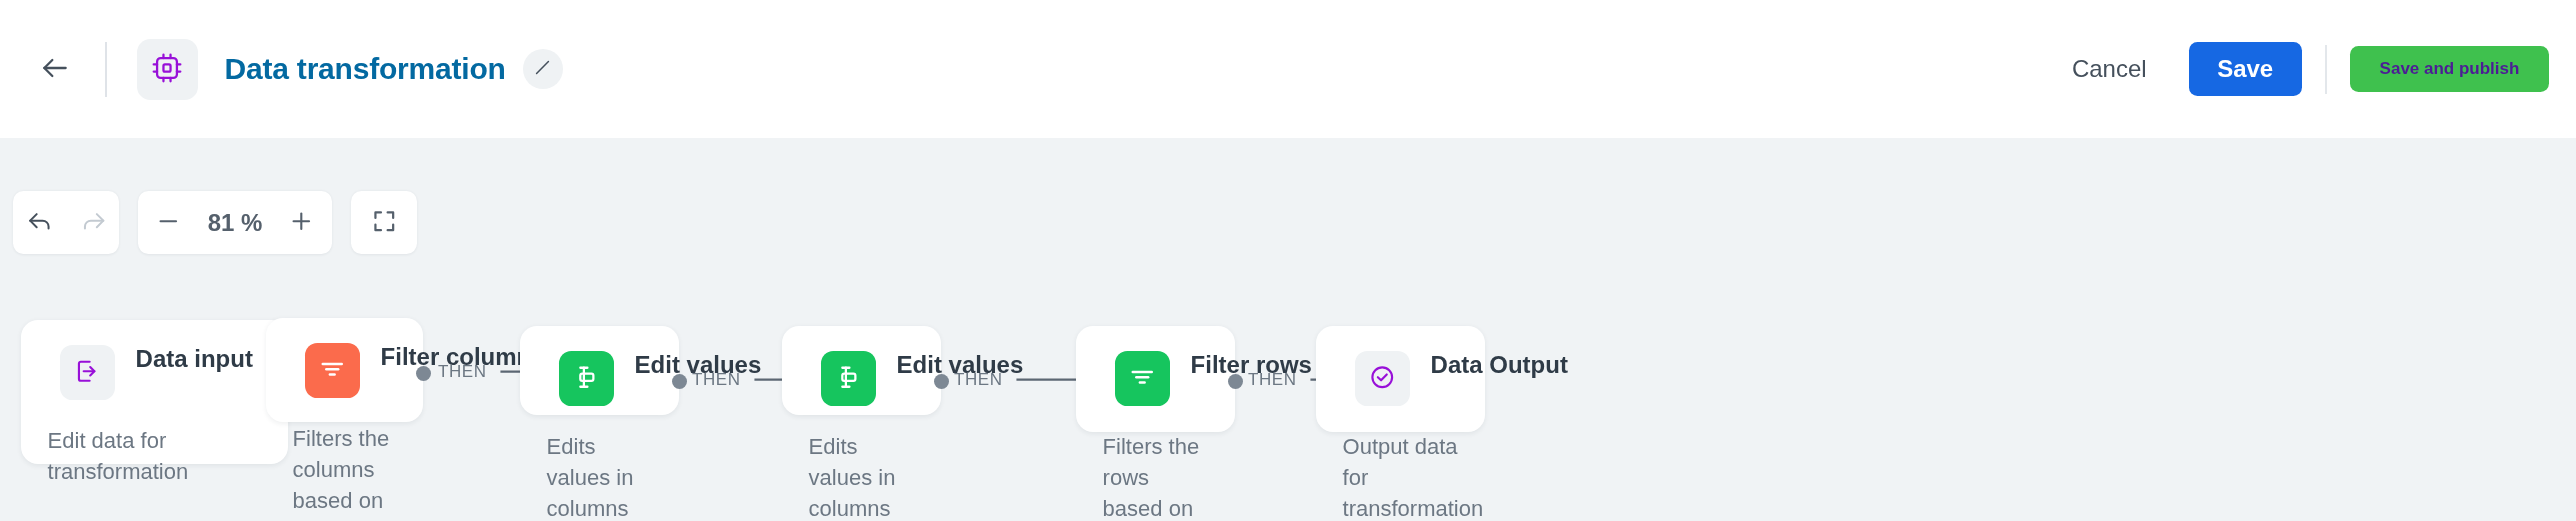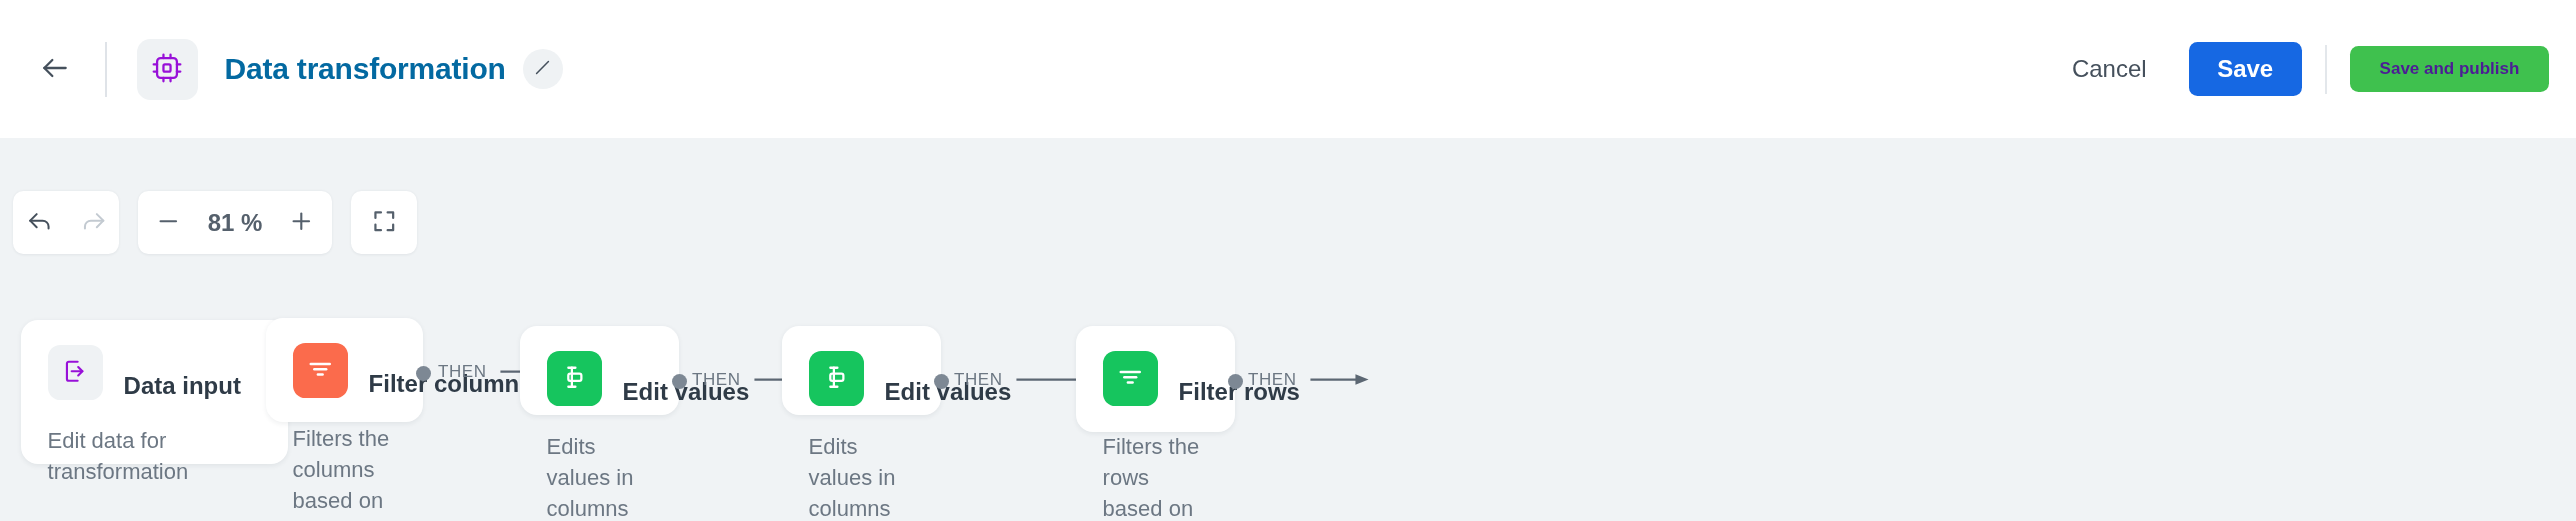--- a/index.html
+++ b/index.html
@@ -182,21 +182,22 @@
   .node {
     position: absolute;
     background: #ffffff;
     border-radius: 17px;
     box-shadow: 0 1.9px 5.7px rgba(25,40,60,0.07);
     padding: 25px 26.6px 0 26.6px;
   }
 
   .node-head {
     display: flex;
-    align-items: flex-end;
+    align-items: flex-start;
+    margin-left: 12px;
   }
 
   .node-icon {
     width: 55px; height: 55px;
     border-radius: 12.3px;
     display: flex; align-items: center; justify-content: center;
     flex: 0 0 auto;
   }
   .node-icon.neutral { background: #eff2f4; }
   .node-icon.orange  { background: #fb6b4c; }
@@ -474,16 +475,30 @@
     </div>
 
     <div class="conn" style="left:1248px; top:229px;">
       <span class="conn-label">THEN</span>
       <svg class="conn-line" width="59" height="15" viewBox="0 0 62 16">
         <line x1="0" y1="8" x2="50" y2="8" stroke="#5c6773" stroke-width="2.4"></line>
         <polygon points="62,8 48,2.5 48,13.5" fill="#5c6773"></polygon>
       </svg>
     </div>
 
+    <div class="node" style="left:1316px; top:188px; width:169px; height:106px;">
+      <div class="node-head">
+        <div class="node-icon neutral">
+          <span>
+            <svg width="28.5" height="28.5" viewBox="0 0 24 24" fill="none" stroke="#9810d8" stroke-width="1.8" stroke-linecap="round" stroke-linejoin="round">
+              <circle cx="12" cy="12" r="8.3"></circle>
+              <polyline points="8.3,12 11,14.6 15.8,9.6"></polyline>
+            </svg>
+          </span>
+        </div>
+        <div class="node-title">Data Output</div>
+      </div>
+      <div class="node-desc" style="max-width:142px;">Output data for transformation</div>
+    </div>
 
   </div>
 </div>
 
 
 </body></html>

